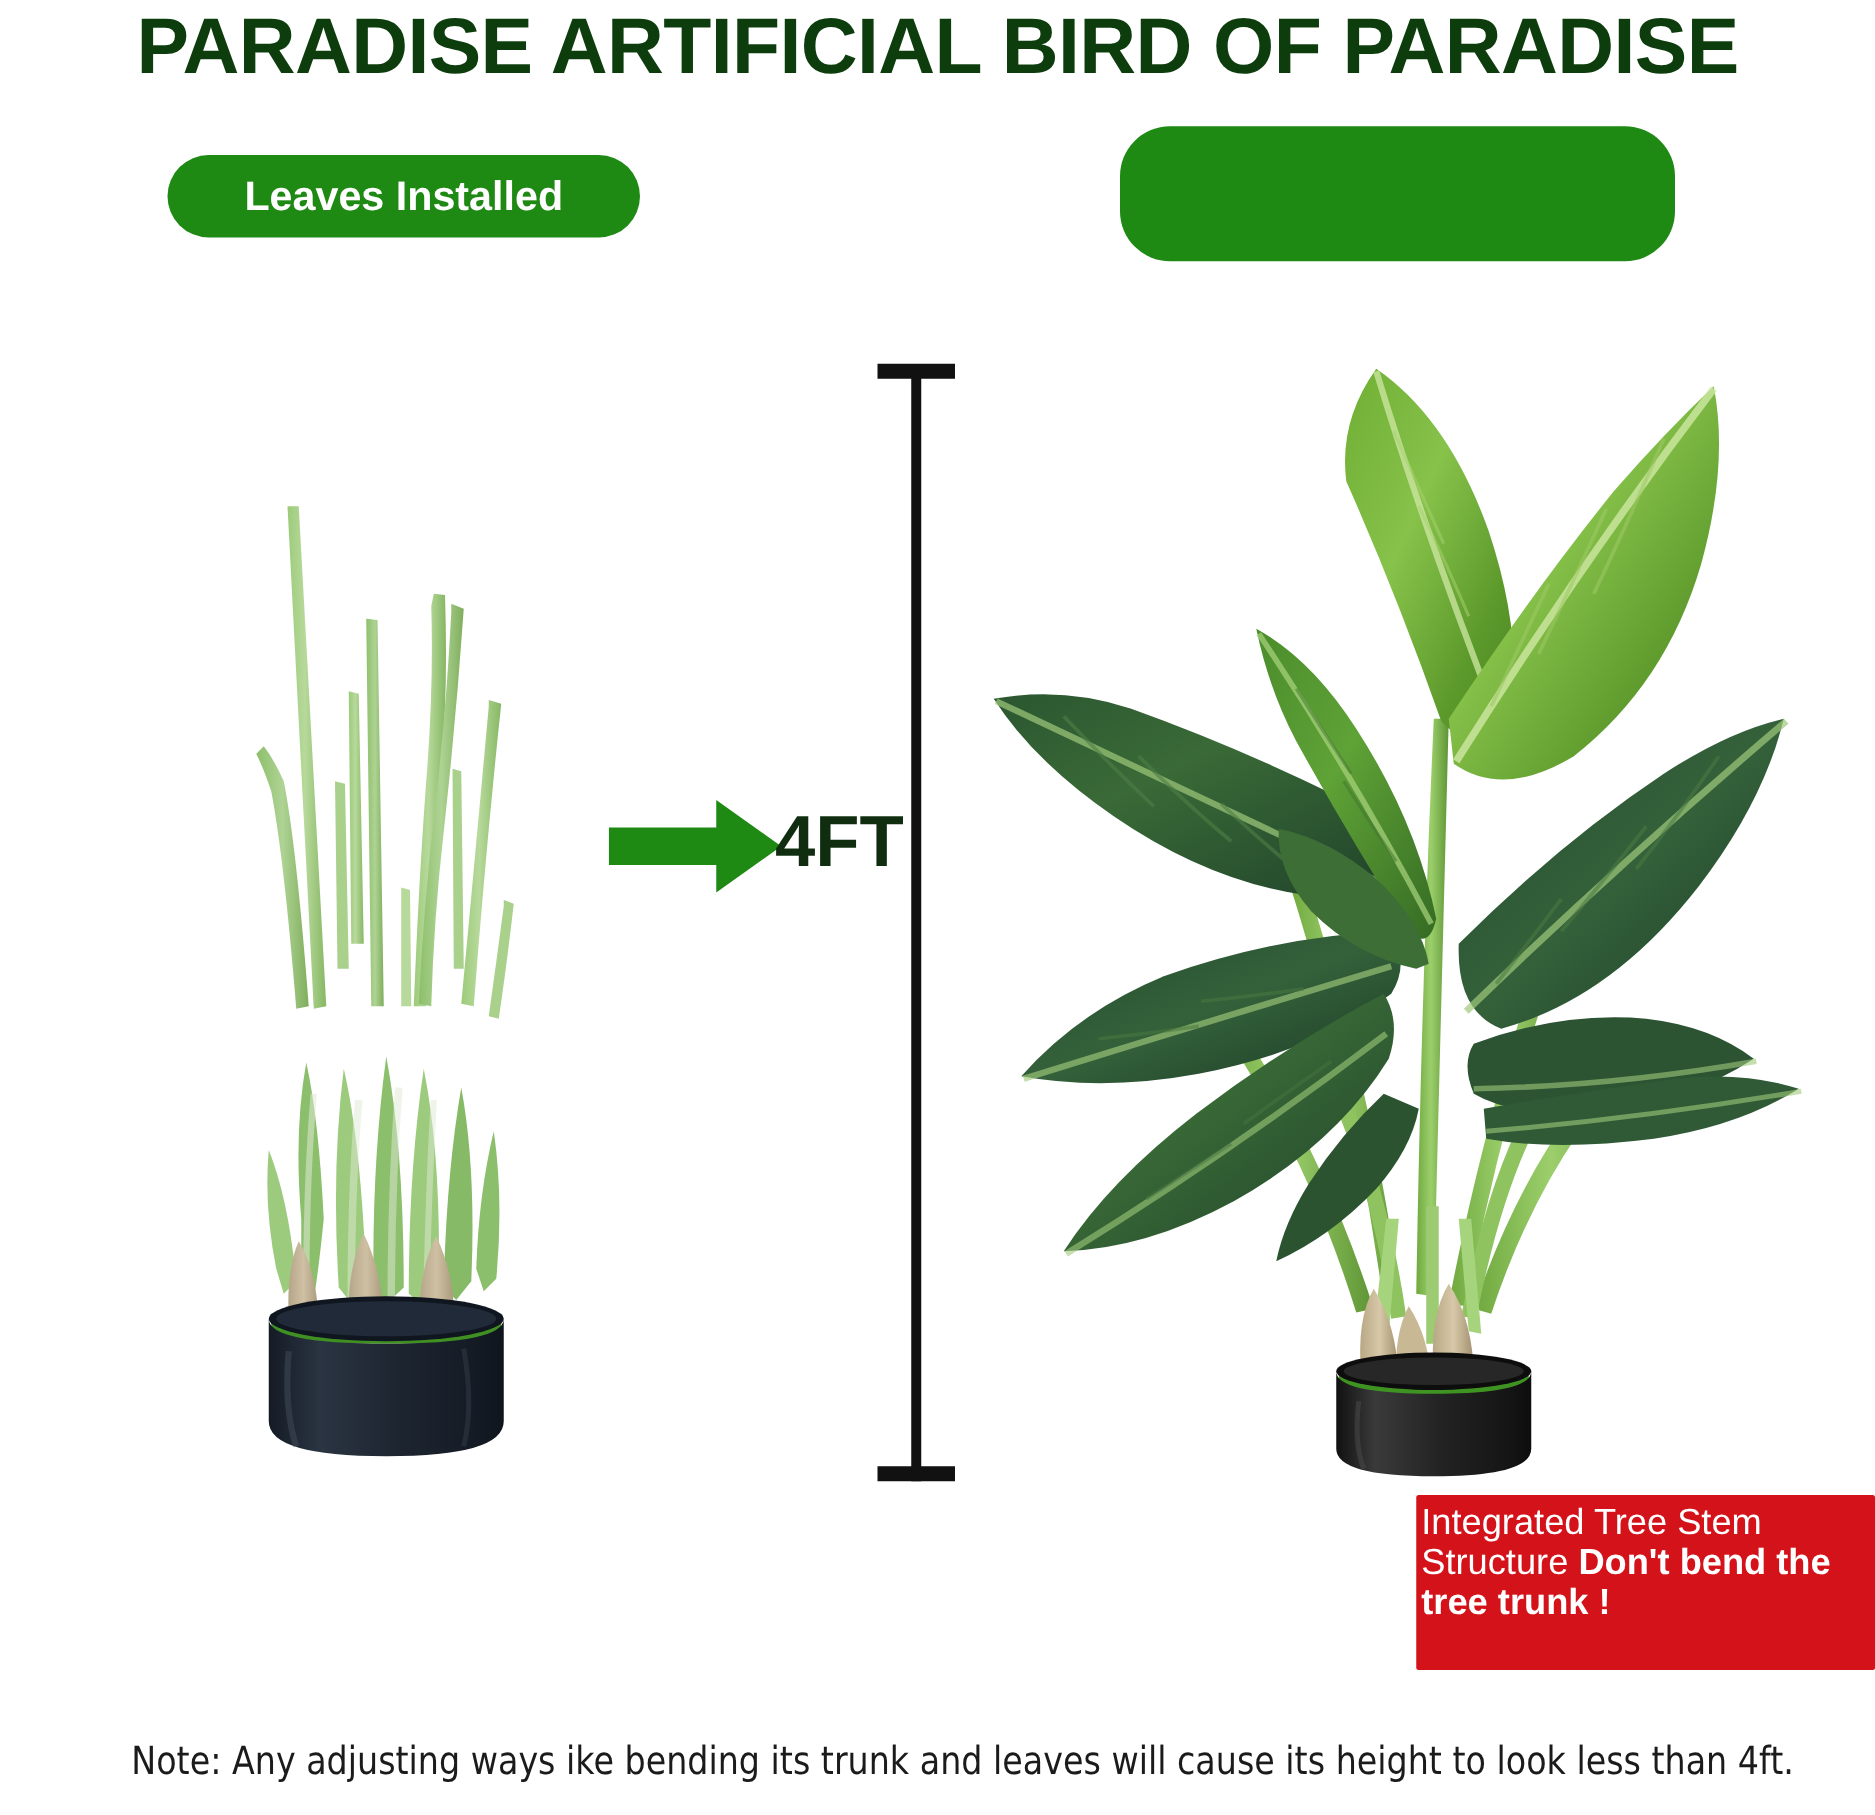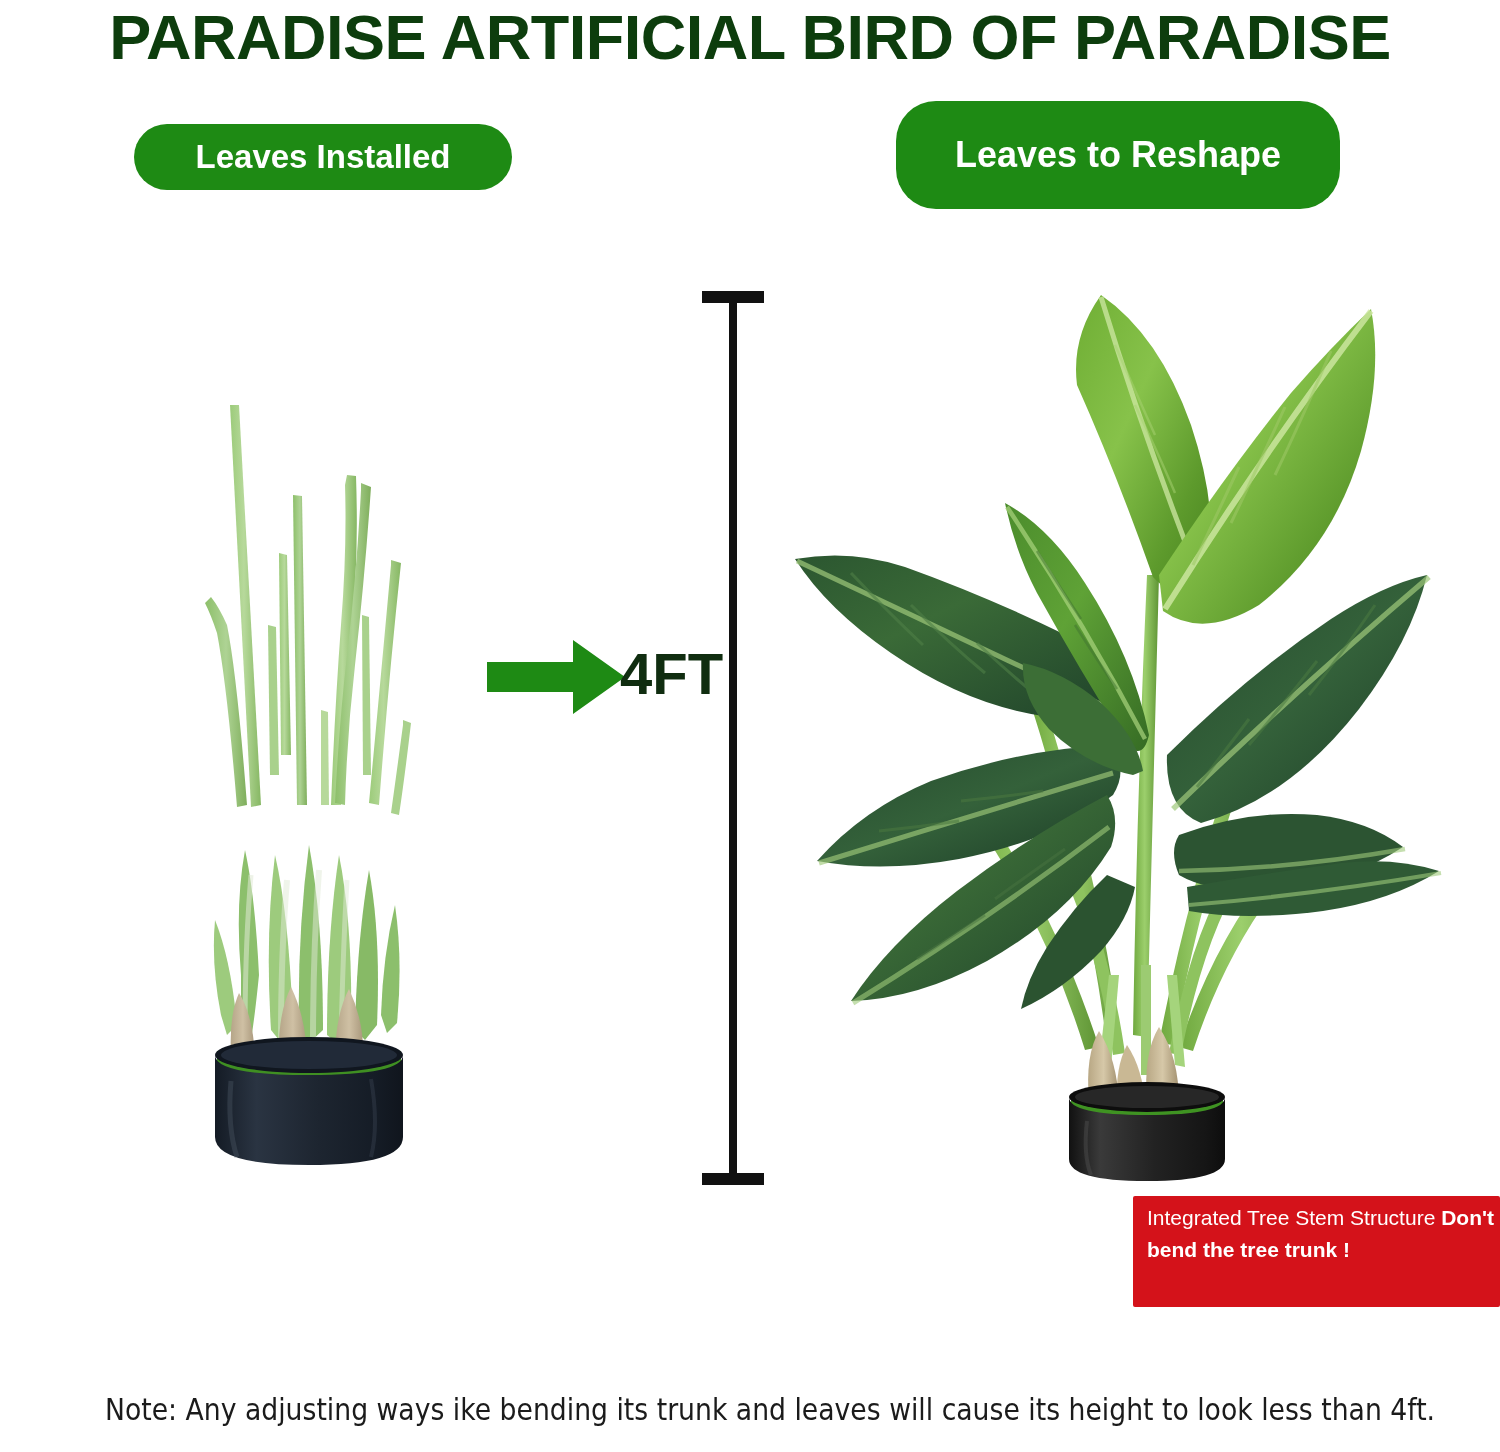--- a/index.html
+++ b/index.html
@@ -54,24 +54,24 @@
   }
 
   
   .rule-vline{position:absolute;left:729px;top:293px;width:8px;height:892px;background:#111111;}
   .rule-cap{position:absolute;width:62px;height:12px;background:#111111;left:702px;}
   #rule-cap-top{top:291px;}
   #rule-cap-bot{top:1173px;}
 
   
   .warning{
-    position:absolute;left:1133px;top:1196px;width:367px;height:111px;
+    position:absolute;left:1133px;top:1196px;width:367px;height:140px;
     background:#d4121a;color:#ffffff;
-    padding:6px 0 0 14px;box-sizing:border-box;
-    font-size:21px;line-height:32px;
+    padding:6px 0 0 4px;box-sizing:border-box;
+    font-size:29px;line-height:32px;
     border-radius:2px;
   }
   .warning .soft{font-weight:normal;}
   .warning .hard{font-weight:bold;}
 
   
   .note{
     position:absolute;left:0;top:1390px;width:1500px;
     text-align:center;
     font-size:31px;line-height:38px;
@@ -90,21 +90,20 @@
 </head>
 <body>
 
 <div class="title">PARADISE ARTIFICIAL BIRD OF PARADISE</div>
 
 <div class="pill" id="pill-before">
   <span>Leaves Installed</span>
 </div>
 
 <div class="pill" id="pill-after">
-  <span class="ln">Leaves to Reshape</span>
 </div>
 
 <div class="plant" id="plant-left">
   <svg viewBox="0 0 270 800" xmlns="http://www.w3.org/2000/svg">
     <defs>
       <linearGradient id="lstem" x1="0" y1="0" x2="1" y2="0">
         <stop offset="0%" stop-color="#9ccb7a"></stop>
         <stop offset="45%" stop-color="#b7d99b"></stop>
         <stop offset="100%" stop-color="#86b763"></stop>
       </linearGradient>

